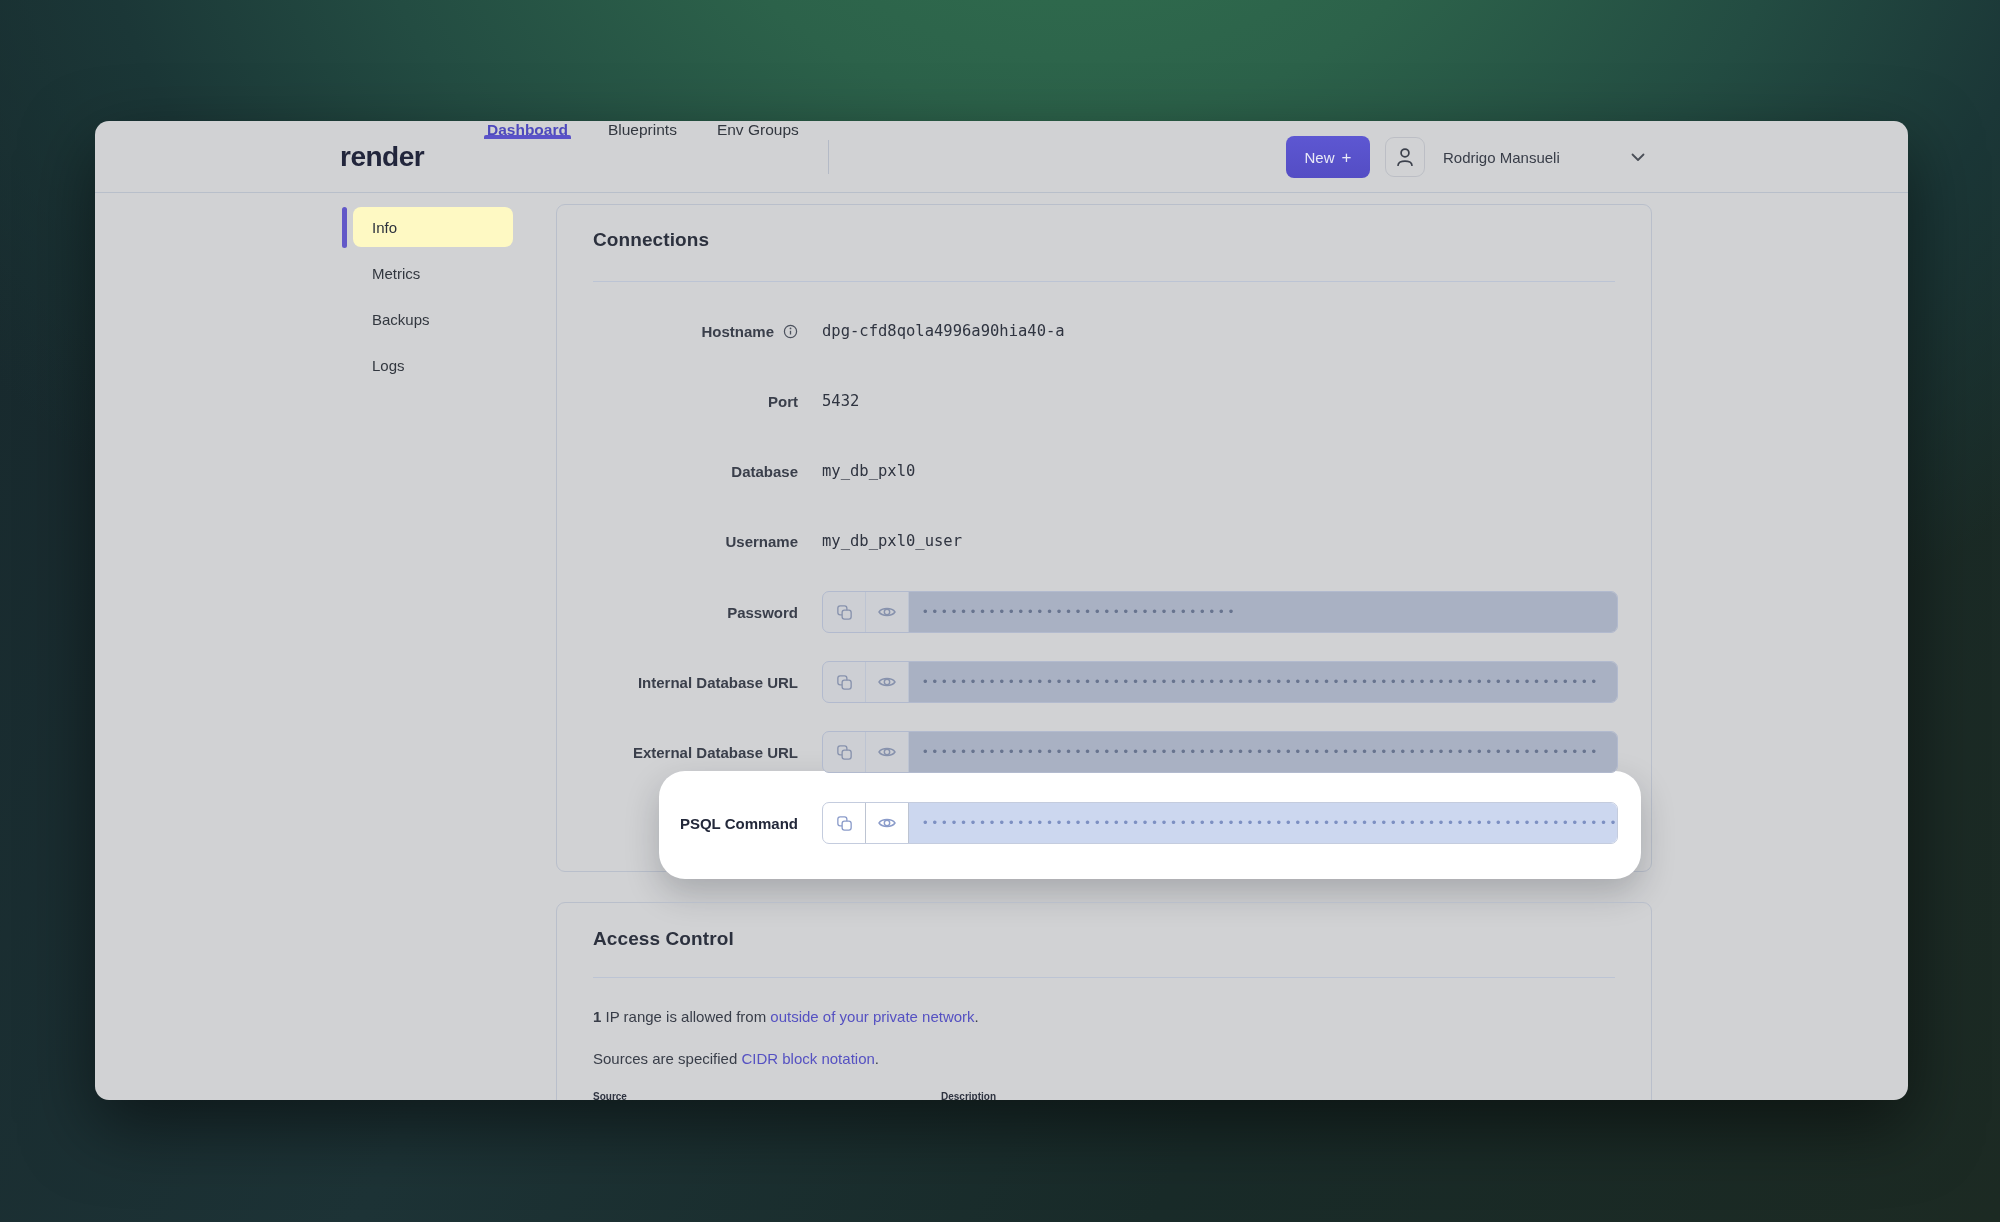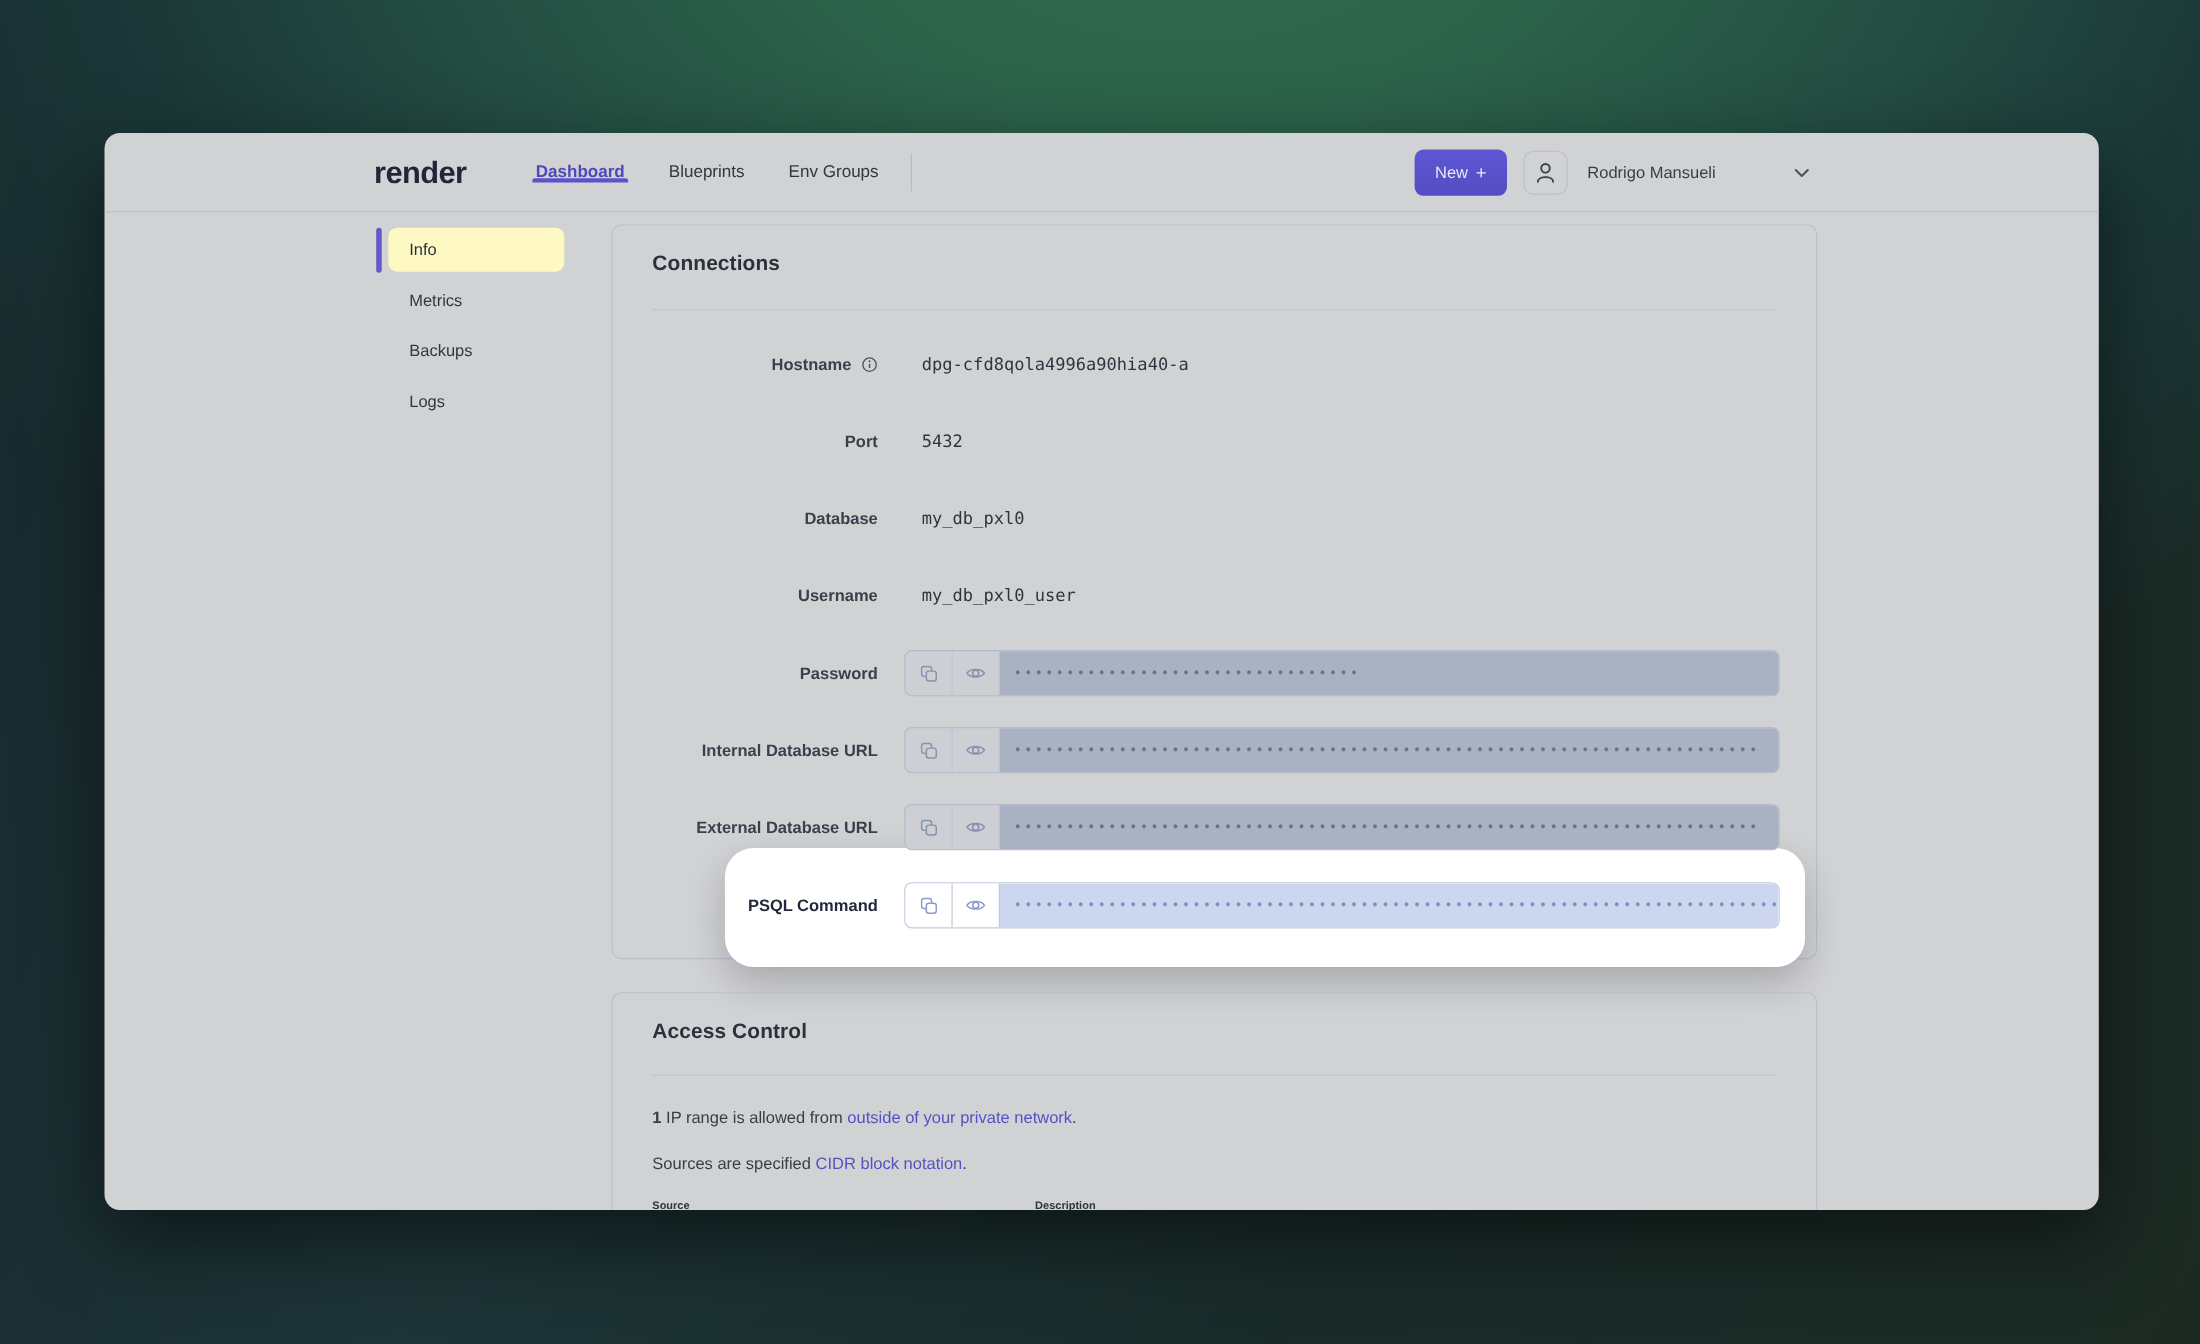--- a/index.html
+++ b/index.html
@@ -11,21 +11,21 @@
       radial-gradient(75% 90% at 54% -14%, #31714f 0%, #2c624a 26%, #234c42 48%, #1b3737 66%, rgba(23,38,42,0) 88%),
       linear-gradient(118deg,#17282c 0%,#1d3336 38%,#192b29 68%,#1c2a23 100%);
   }
   .card{position:absolute;left:95px;top:121px;width:1813px;height:979px;background:#d1d2d4;
     border-radius:14px;overflow:hidden;box-shadow:0 26px 70px rgba(0,0,0,.5);padding-left:24px;}
 
   
   .nav{position:absolute;left:0;top:0;right:0;height:72px;border-bottom:1px solid #b8bfca;}
   .logo{position:absolute;left:245px;top:0;height:72px;display:flex;align-items:center;
     font-size:28px;font-weight:bold;color:#22263c;letter-spacing:-.5px;cursor:pointer;}
-  .nav-links{position:absolute;top:0;height:72px;display:flex;gap:40px;align-items:center;}
+  .nav-links{position:absolute;top:0;height:72px;display:flex;gap:40px;align-items:flex-start;}
   .nav-links.primary{left:392px;}
   .nav-links.secondary{left:770px;}
   .nav-link{position:relative;display:flex;align-items:center;font-size:15.5px;color:#32373f;cursor:pointer;}
   .nav-link.active{color:#4d49bd;font-weight:bold;}
   .nav-link.active::after{content:"";position:absolute;left:-3px;right:-3px;bottom:0;height:4px;
     background:#5b53c9;border-radius:2px 2px 0 0;}
   .nav-divider{position:absolute;left:733px;top:19px;width:1px;height:34px;background:#b4bac6;}
   .new-btn{position:absolute;left:1191px;top:15px;width:84px;height:42px;border:none;border-radius:8px;
     background:linear-gradient(180deg,#5d57d2,#544dc4);color:#e9eaf6;font-size:15px;
     display:flex;align-items:center;justify-content:center;gap:7px;cursor:pointer;font-family:inherit;}
@@ -55,21 +55,21 @@
 
   
   .spotlight{position:absolute;left:102px;top:566px;width:982px;height:108px;background:#ffffff;
     border-radius:26px;box-shadow:0 14px 34px rgba(18,22,34,.22);}
 
   
   .conn-row{position:absolute;left:0;width:100%;height:44px;display:flex;align-items:center;}
   .row-label{width:241px;display:flex;justify-content:flex-end;align-items:center;gap:9px;
     font-size:15px;font-weight:bold;color:#3a3f4b;white-space:nowrap;}
   .conn-row.highlighted .row-label{color:#23283a;}
-  .row-value{margin-left:40px;font-family:"DejaVu Sans Mono",monospace;font-size:15.5px;color:#2f3440;}
+  .row-value{margin-left:24px;font-family:"DejaVu Sans Mono",monospace;font-size:15.5px;color:#2f3440;}
   .field-group{margin-left:24px;width:796px;height:42px;display:flex;border:1px solid #b2bace;
     border-radius:7px;overflow:hidden;background:#cdcfd4;}
   .icon-btn{width:43px;height:100%;display:flex;align-items:center;justify-content:center;border:none;
     background:transparent;cursor:pointer;border-right:1px solid #bdc4d2;padding:0;}
   .icon-btn svg{display:block;}
   .icon-stroke{stroke:#8792ad;fill:none;stroke-width:1.4;}
   .copy-front{fill:#cdcfd4;stroke:#8792ad;stroke-width:1.4;}
   .masked{flex:1;background:#a9b1c3;display:flex;align-items:center;padding-left:14px;overflow:hidden;}
   .dots{font-size:13px;letter-spacing:5px;color:#68748f;white-space:nowrap;transform:translateY(-1.5px);}
   .conn-row.highlighted .field-group{background:#ffffff;border-color:#c4ccde;}

